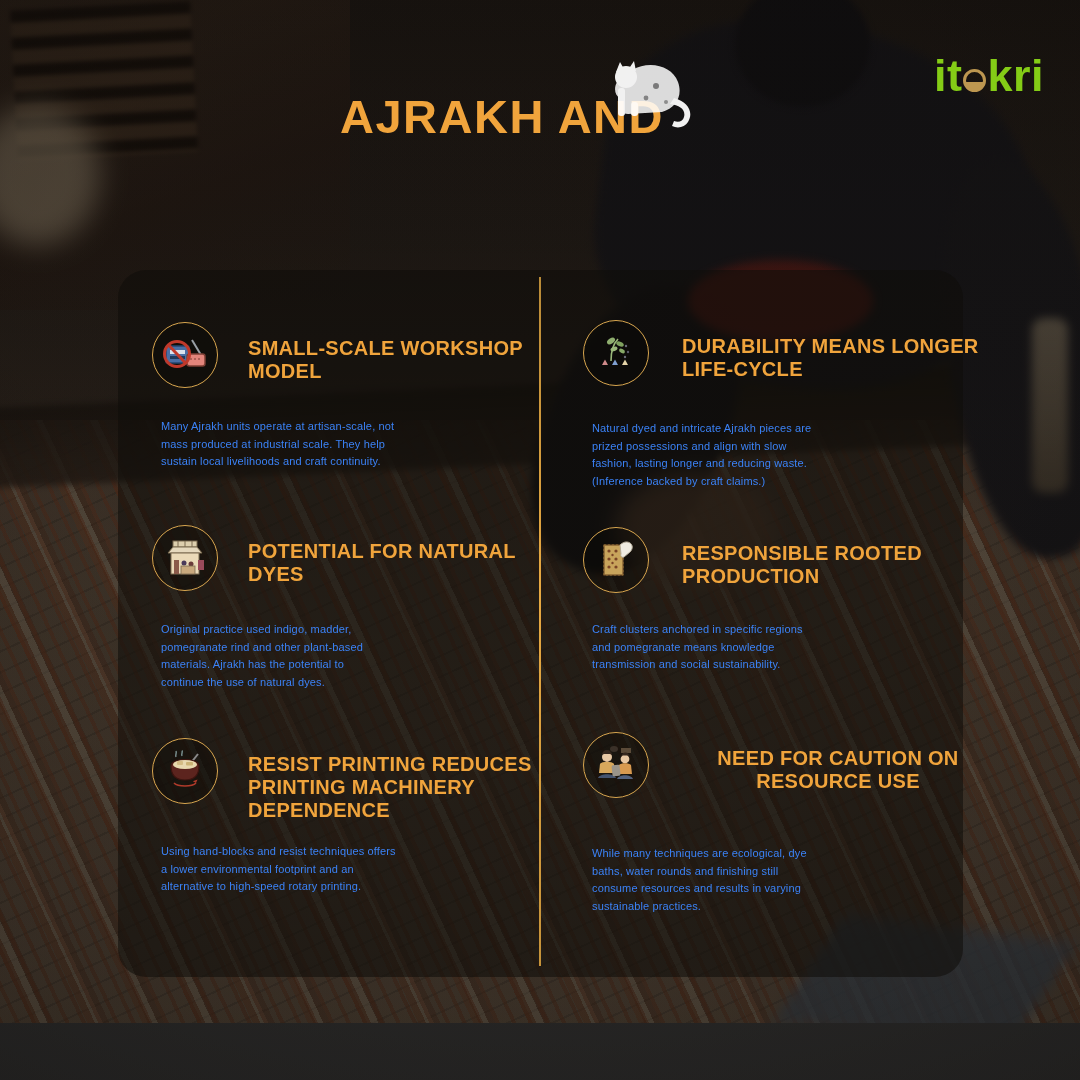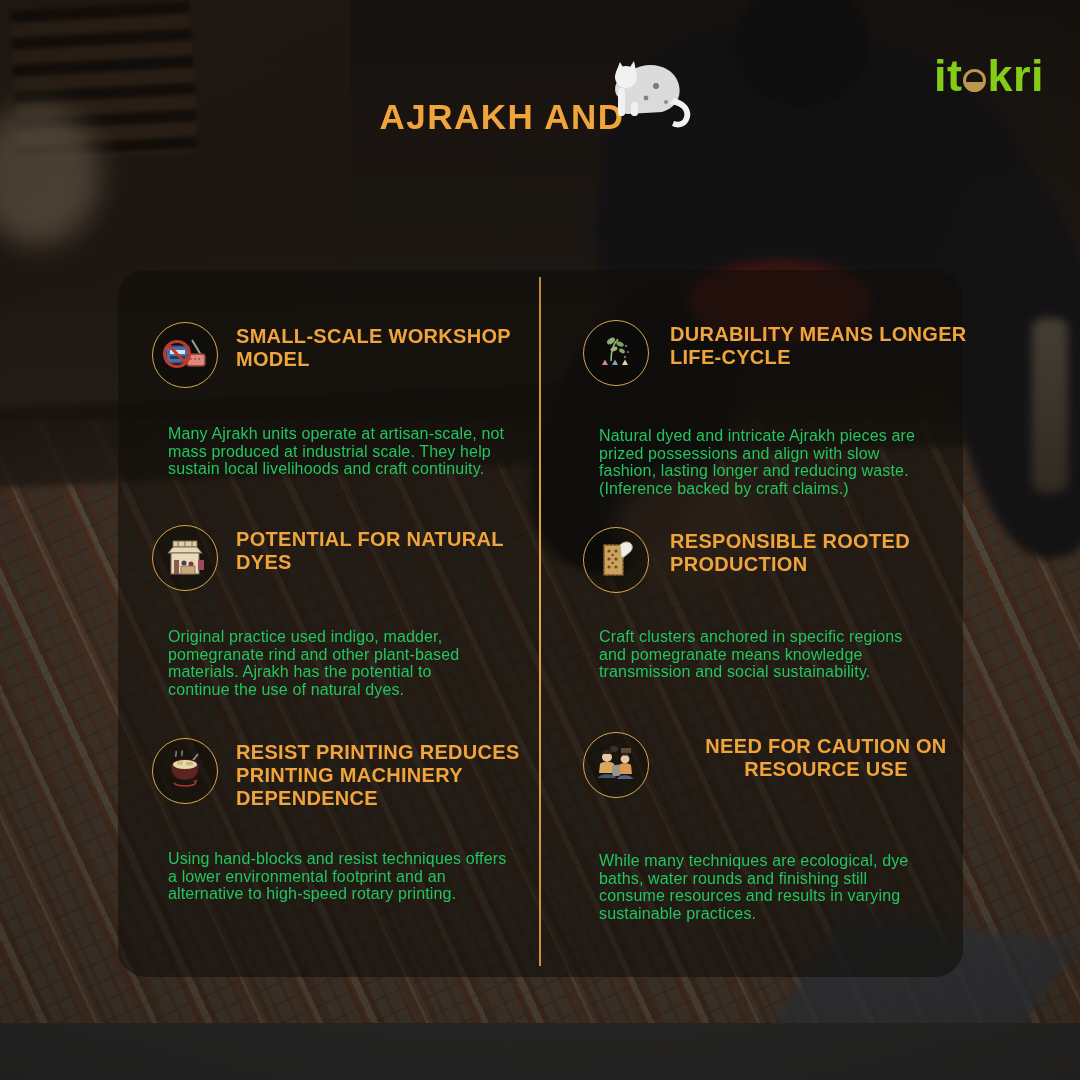--- a/index.html
+++ b/index.html
@@ -45,34 +45,34 @@
   .bg-tint{position:absolute;inset:0;
     background:radial-gradient(120% 90% at 50% 30%, rgba(10,8,6,.18) 40%, rgba(5,4,3,.5) 100%),
                linear-gradient(180deg, rgba(10,8,6,.42) 0%, rgba(10,8,6,.30) 40%, rgba(10,8,6,.34) 100%);}
   
   .panel{position:absolute;left:118px;top:270px;width:845px;height:707px;border-radius:28px;
     background:rgba(15,12,10,.55);}
   .divider{position:absolute;left:539px;top:277px;width:2px;height:689px;
     background:linear-gradient(180deg,#b98b38,#e8a942 45%,#c6933a);}
   
   .title{position:absolute;left:0;top:88px;width:1004px;text-align:center;
-    color:#F0A43C;font-weight:700;font-size:35px;line-height:58px;letter-spacing:1.5px;}
+    color:#F0A43C;font-weight:700;font-size:47px;line-height:58px;letter-spacing:1.5px;}
   .cat{position:absolute;left:598px;top:58px;width:98px;height:80px;}
   .logo{position:absolute;right:36px;top:50px;color:#84cc16;font-weight:700;font-size:45px;letter-spacing:.5px;}
   .logo .obowl{display:inline-block;width:17px;height:17px;border:3.5px solid #BD9750;border-radius:50%;
     background:linear-gradient(to top,#BD9750 42%,rgba(0,0,0,0) 42%);transform:translateY(1px);margin:0 1px;}
   
   .sec{position:absolute;width:400px;}
   .sec .circle{position:absolute;left:0;top:0;width:66px;height:66px;box-sizing:border-box;
     border:1.6px solid #D8A64F;border-radius:50%;background:rgba(6,5,4,.32);
     display:flex;align-items:center;justify-content:center;}
-  .sec h3{position:absolute;left:84px;top:3px;margin:0;width:312px;
+  .sec h3{position:absolute;left:84px;top:3px;margin:12px;width:312px;
     color:#F0A43C;font-size:20px;line-height:23px;font-weight:700;letter-spacing:.3px;white-space:pre-line;}
-  .sec p{position:absolute;left:1px;top:88px;margin:15px;width:396px;
-    color:#22c55e;font-size:16px;line-height:17.6px;letter-spacing:.15px;white-space:pre-line;}
+  .sec p{position:absolute;left:1px;top:88px;margin:8px;width:396px;
+    color:#3b82f6;font-size:11px;line-height:17.6px;letter-spacing:.15px;white-space:pre-line;}
   .s1{left:152px;top:322px;}
   .s2{left:583px;top:320px;} .s2 h3{left:87px;} .s2 p{top:92px;}
   .s3{left:152px;top:525px;} .s3 p{top:88px;}
   .s4{left:583px;top:527px;} .s4 h3{left:87px;} .s4 p{top:86px;}
   .s5{left:152px;top:738px;} .s5 p{top:97px;}
   .s6{left:583px;top:732px;} .s6 h3{left:87px;text-align:center;} .s6 p{top:105px;}
 </style>
 </head>
 <body>
 

